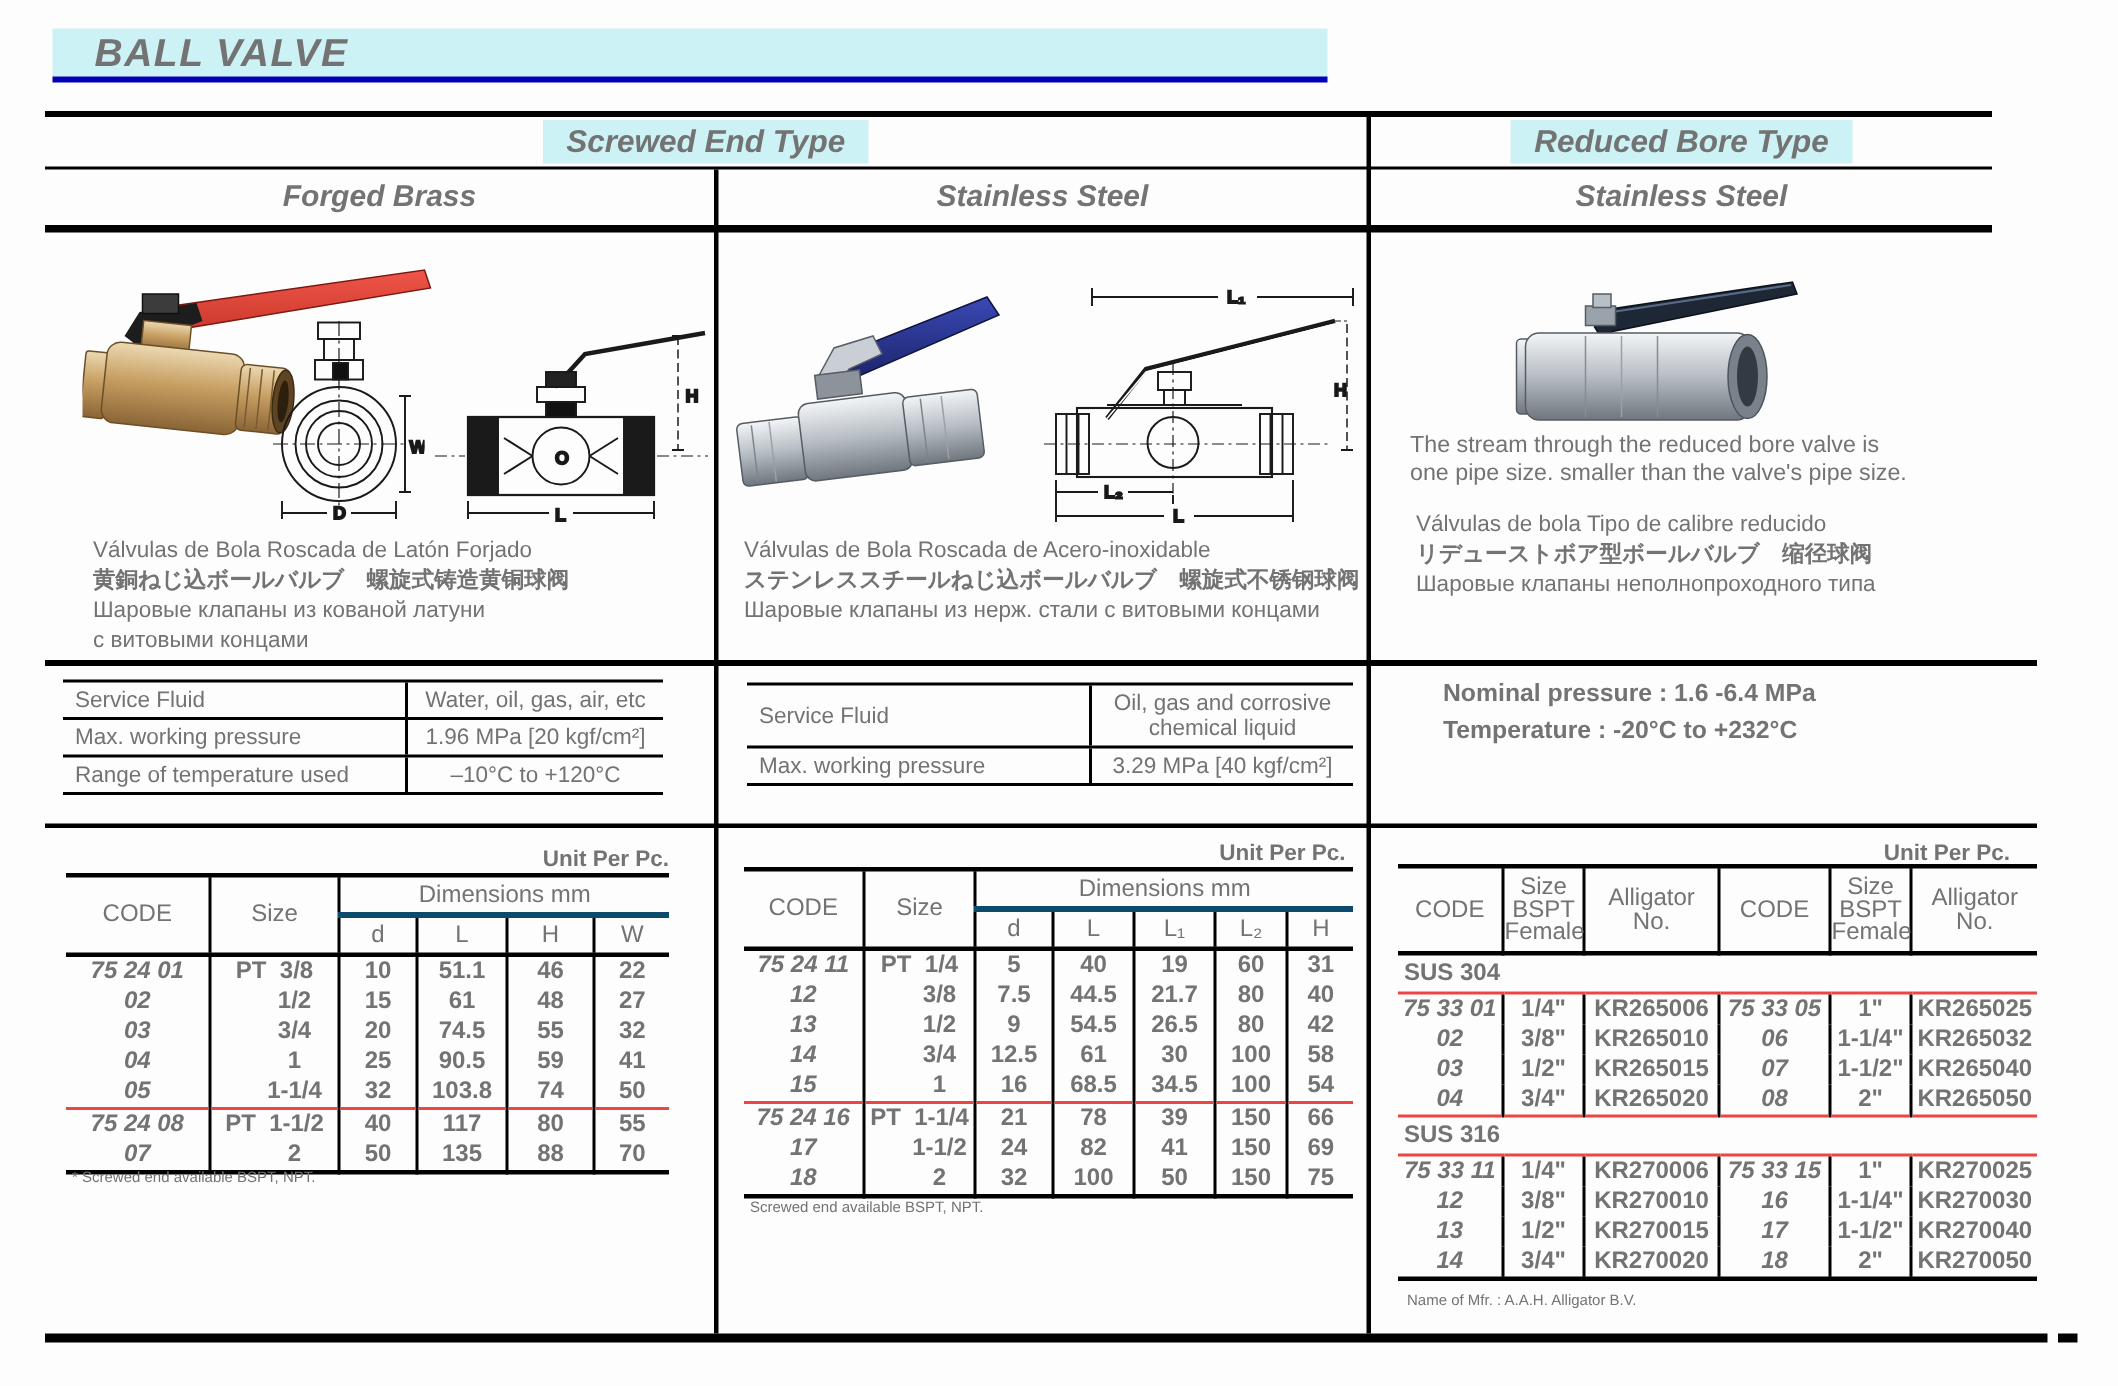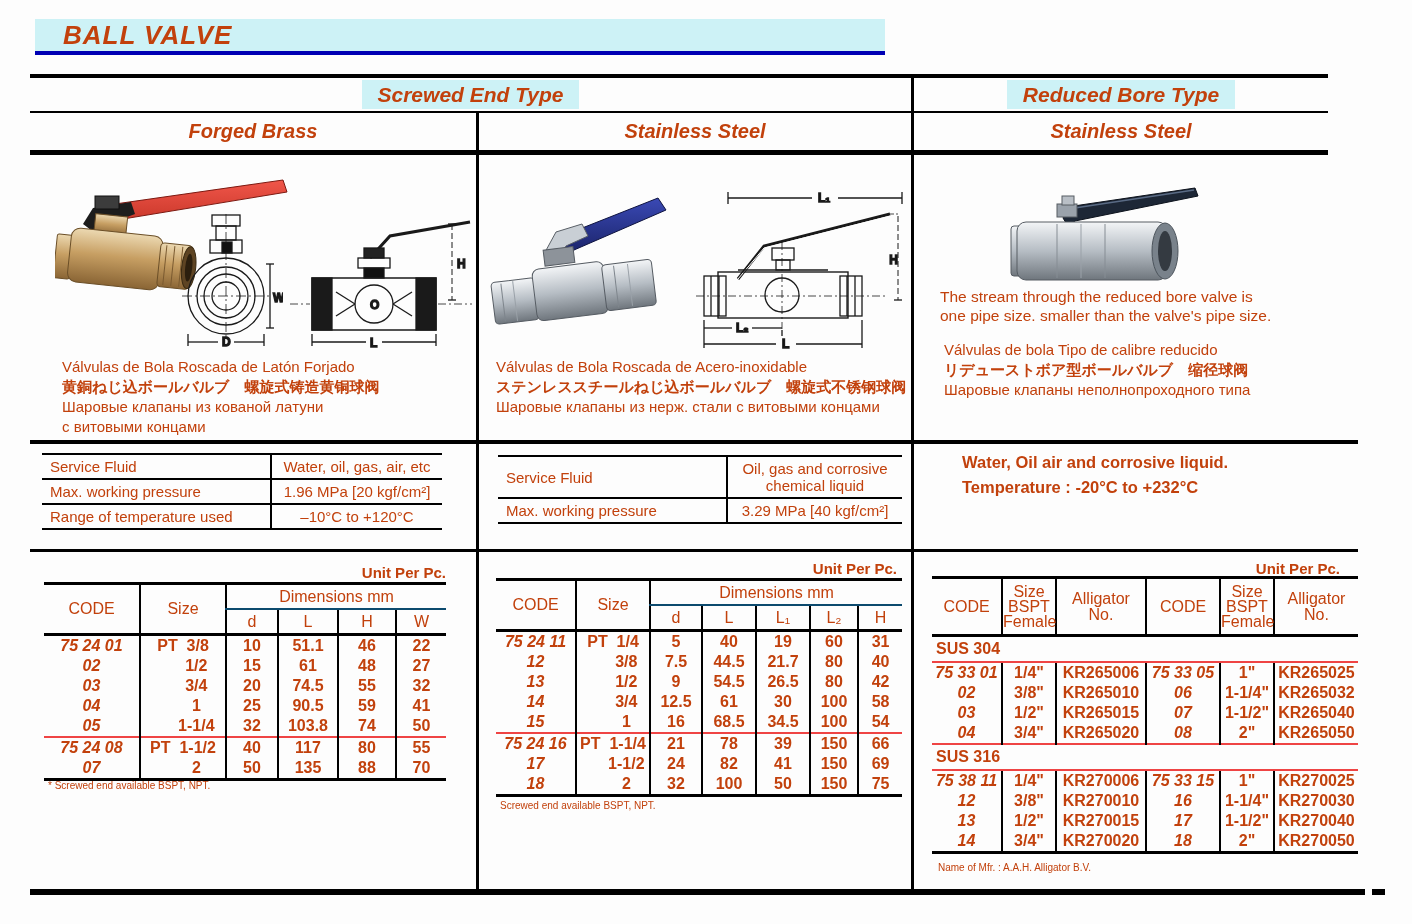--- a/index.html
+++ b/index.html
@@ -1,17 +1,17 @@
 <!DOCTYPE html>
 <html><head>
 <meta charset="utf-8">
 <style>
   html,body{margin:0;padding:0;background:#e9e9e9;}
   .page{position:relative;width:1412px;height:924px;background:#fdfdfd;overflow:hidden;
-        font-family:"Liberation Sans","DejaVu Sans",sans-serif;color:#c2410c;}
+        font-family:"Liberation Sans","DejaVu Sans",sans-serif;color:#737373;}
   .abs{position:absolute;}
   .hline,.vline{position:absolute;background:#000;}
   .title-band{position:absolute;left:35px;top:19px;width:850px;height:32px;background:#cdf2f6;}
   .title-text{font:italic 700 26px/32px "Liberation Sans","DejaVu Sans",sans-serif;padding-left:28px;letter-spacing:1px;}
   .title-rule{position:absolute;left:35px;top:51px;width:850px;height:4px;background:#0000b4;}
   .type-hdr{position:absolute;text-align:center;font:italic 700 21px/35px "Liberation Sans","DejaVu Sans",sans-serif;}
   .type-hdr span{background:#cdf2f6;padding:3px 16px;}
   .mat-hdr{position:absolute;text-align:center;font:italic 700 20px/37px "Liberation Sans","DejaVu Sans",sans-serif;}
   .desc{position:absolute;font-size:15px;line-height:20px;}
   .desc .cjk{font-weight:700;}
@@ -23,21 +23,21 @@
   .spec td.val{border-left:2px solid #000;text-align:center;white-space:pre-line;}
   .spec-lines{position:absolute;font:700 16.5px/25px "Liberation Sans","DejaVu Sans",sans-serif;}
   .unit{position:absolute;font:700 15px/18px "Liberation Sans","DejaVu Sans",sans-serif;text-align:right;}
   
   .dtable{position:absolute;border-collapse:collapse;table-layout:fixed;
           border-top:3px solid #000;border-bottom:3px solid #000;}
   .dtable thead{border-bottom:3px solid #000;}
   .dtable th{font-weight:400;font-size:16px;padding:0;height:23px;text-align:center;white-space:pre-line;vertical-align:middle;}
   .dtable td{padding:0;height:20px;font-weight:700;font-size:16px;text-align:center;line-height:20px;}
   .bl{border-left:2px solid #000;}
-  .dims-th{border-bottom:2px solid #0c4a6e;}
+  .dims-th{border-bottom:4px solid #0c4a6e;}
   .c-code{text-align:right;padding-right:6px;font-style:italic;}
   .c-size{text-align:left;white-space:pre;padding-left:6px;}
   .c-allig{text-align:left;padding-left:7px;margin-top:16px;}
   .grp td{border-top:2px solid #ef4444;}
   td.span-row{text-align:left;padding-left:4px;height:24px;border-left:none;}
   .th-small{font-size:13.5px;line-height:15px;}
   .th-allig{font-size:14.5px;line-height:16px;}
   .foot{position:absolute;font-size:10px;}
   .dwg text{font:700 12px "Liberation Sans","DejaVu Sans",sans-serif;fill:#111;}
   .dwg{stroke:#1a1a1a;fill:none;stroke-width:1.3;}
@@ -477,21 +477,21 @@
     <div>one pipe  size. smaller  than the  valve's pipe  size.</div>
   </div>
 
   <div class="desc" style="left:944px;top:340px;width:392px">
     <div>Válvulas de bola  Tipo de calibre reducido</div>
     <div class="cjk">リデューストボア型ボールバルブ　缩径球阀</div>
     <div>Шаровые клапаны  неполнопроходного типа</div>
   </div>
 
   <div class="spec-lines" style="left:962px;top:450px;width:380px">
-    <div>Water, Oil air and corrosive liquid.</div>
+    <div>Nominal pressure : 1.6 -6.4 MPa</div>
     <div>Temperature : -20°C to +232°C</div>
   </div>
 
   <div class="unit" style="left:1194px;top:560px;width:146px">Unit Per Pc.</div>
 
   <table class="dtable" style="left:932px;top:576px;width:426px">
     <colgroup>
         <col style="width:70px">
         <col style="width:54px">
         <col style="width:90px">
@@ -548,21 +548,21 @@
           <td class="bl">3/4"</td>
           <td class="c-allig bl">KR265020</td>
           <td class="c-code bl">08</td>
           <td class="bl">2"</td>
           <td class="c-allig bl">KR265050</td>
         </tr>
         <tr class="grp">
           <td colspan="6" class="span-row">SUS 316</td>
         </tr>
         <tr class="grp">
-          <td class="c-code">75 38 11</td>
+          <td class="c-code">75 33 11</td>
           <td class="bl">1/4"</td>
           <td class="c-allig bl">KR270006</td>
           <td class="c-code bl">75 33 15</td>
           <td class="bl">1"</td>
           <td class="c-allig bl">KR270025</td>
         </tr>
         <tr>
           <td class="c-code">12</td>
           <td class="bl">3/8"</td>
           <td class="c-allig bl">KR270010</td>

